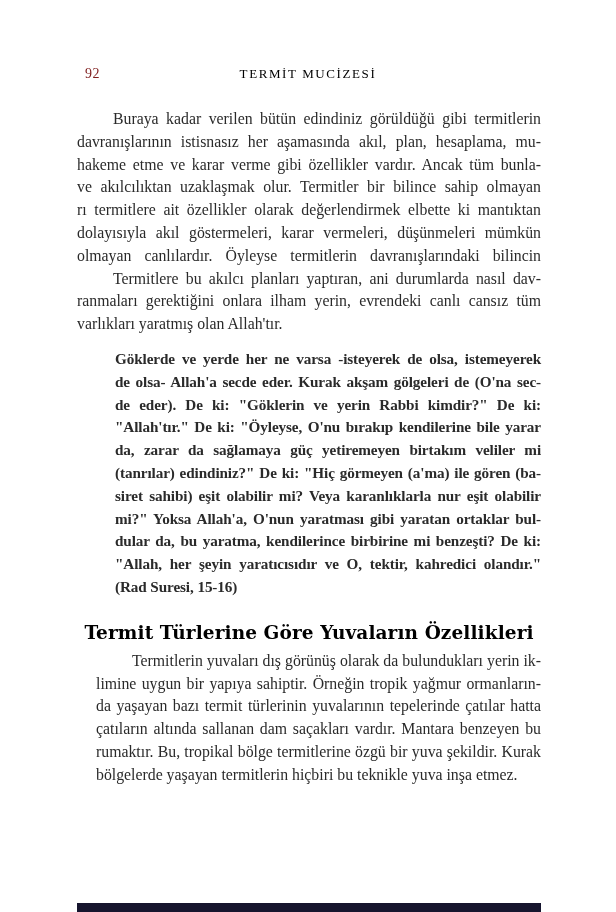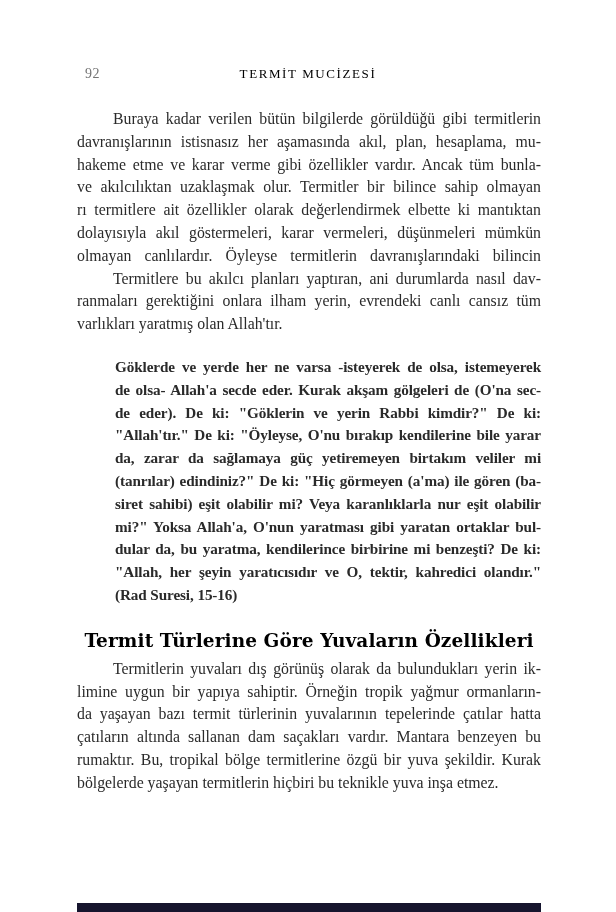--- a/index.html
+++ b/index.html
@@ -27,57 +27,57 @@
     font-size: 13px;
     letter-spacing: 1.6px;
     color: #000000;
   }
   .page-number {
     position: absolute;
     left: 85px;
     top: 0;
     font-size: 14px;
     letter-spacing: 0.5px;
-    color: #737373;
+    color: #7f1d1d;
   }
   
   .text-block {
     position: absolute;
     left: 77px;
     top: 108px;
     width: 464px;
     font-size: 15.8px;
     line-height: 22.8px;
   }
   .tline {
     text-align: justify;
     text-align-last: justify;
   }
   .tline.end { text-align-last: left; }
   .ind { text-indent: 36px; }
   .quote {
     font-weight: bold;
     margin-left: 38px;
-    margin-top: 20px;
+    margin-top: 12px;
     font-size: 15.2px;
     letter-spacing: -0.1px;
     line-height: 22.8px;
   }
   .heading {
     font-family: "DejaVu Serif", serif;
     font-weight: bold;
     font-size: 18.5px;
     line-height: 26px;
     color: #000000;
     text-align: center;
     margin-top: 21px;
     white-space: nowrap;
     letter-spacing: 0.1px;
   }
-  .p3 { margin-top: 4px; }
+  .p3 { margin-top: 4px; margin-left: 19px; }
   
   .bottom-bar {
     position: absolute;
     left: 77px;
     top: 903px;
     width: 464px;
     height: 9px;
     background: #16152e;
   }
 </style>
@@ -87,21 +87,21 @@
 <div class="page">
 
   <div class="running-head">
     <div class="running-title">TERMİT MUCİZESİ</div>
     <div class="page-number">92</div>
   </div>
 
   <div class="text-block">
 
     <div class="para">
-      <div class="tline ind">Buraya kadar verilen bütün bilgilerde görüldüğü gibi termitlerin</div>
+      <div class="tline ind">Buraya kadar verilen bütün edindiniz görüldüğü gibi termitlerin</div>
       <div class="tline">davranışlarının istisnasız her aşamasında akıl, plan, hesaplama, mu-</div>
       <div class="tline">hakeme etme ve karar verme gibi özellikler vardır. Ancak tüm bunla-</div>
       <div class="tline">ve akılcılıktan uzaklaşmak olur. Termitler bir bilince sahip olmayan</div>
       <div class="tline">rı termitlere ait özellikler olarak değerlendirmek elbette ki mantıktan</div>
       <div class="tline">dolayısıyla akıl göstermeleri, karar vermeleri, düşünmeleri mümkün</div>
       <div class="tline">olmayan canlılardır. Öyleyse termitlerin davranışlarındaki bilincin</div>
     </div>
 
     <div class="para">
       <div class="tline ind">Termitlere bu akılcı planları yaptıran, ani durumlarda nasıl dav-</div>

